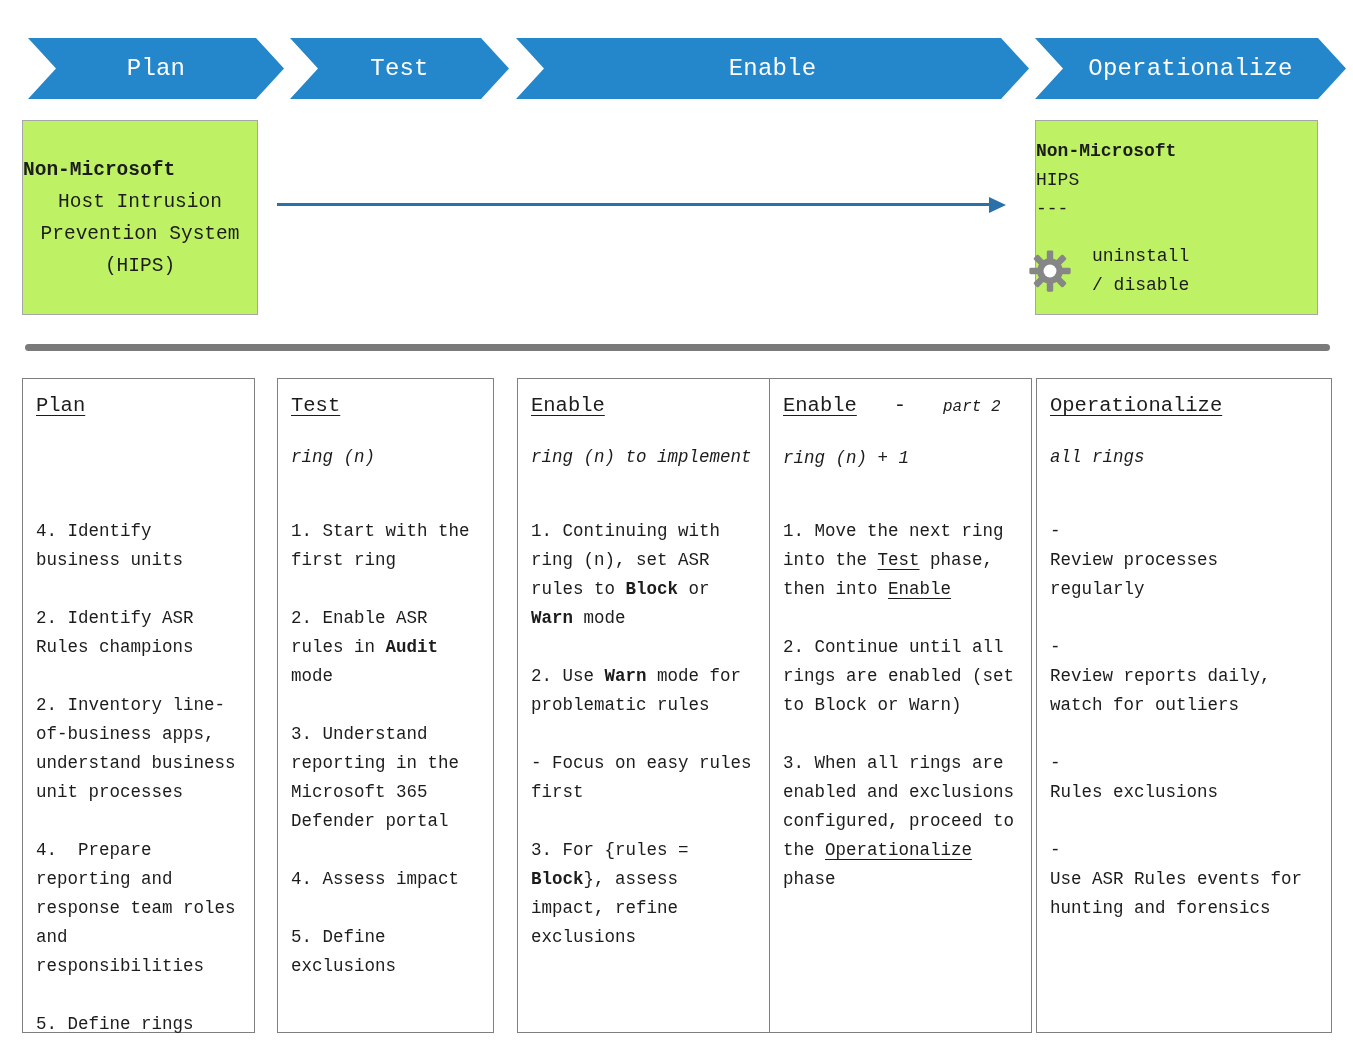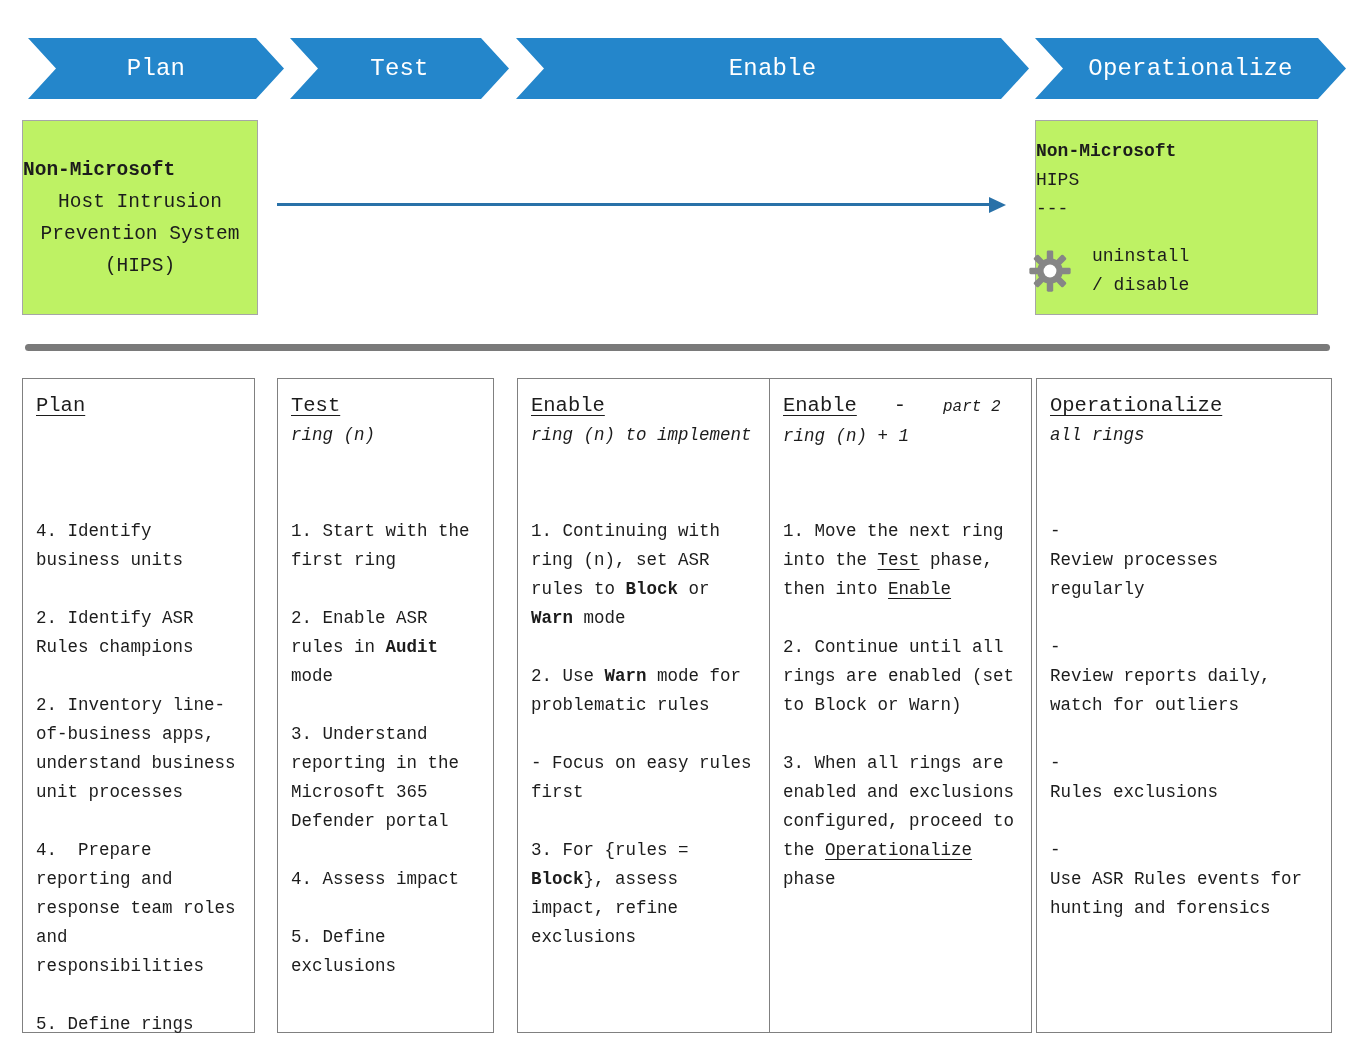--- a/index.html
+++ b/index.html
@@ -47,21 +47,21 @@
     border:1.5px solid var(--box-border,#808080);background:#fff;
     padding:12px 12px 10px 13px;
   }
   .col-0{left:22px;width:233px;}
   .col-1{left:277px;width:217px;}
   .col-2{left:517px;width:253px;}
   .col-3{left:769px;width:263px;}
   .col-4{left:1036px;width:296px;}
   .col-header{height:126px;}
   .col-heading{font-size:20.5px;line-height:30px;}
-  .col-subtitle{font-size:17.5px;line-height:28px;}
+  .col-subtitle{font-size:17.5px;line-height:28px;margin-top:22px;}
   .item{margin:0 0 29px 0;font-size:17.5px;line-height:29px;}
   .items p:last-child{margin-bottom:0;}
   .bseg{font-weight:700;text-align:right;}
   .iseg{font-style:italic;}
   .useg{text-decoration:underline;text-underline-offset:3.5px;text-decoration-thickness:1.4px;}
   .smseg{font-size:16px;text-align:center;}
 </style>
 </head>
 <body>
 

